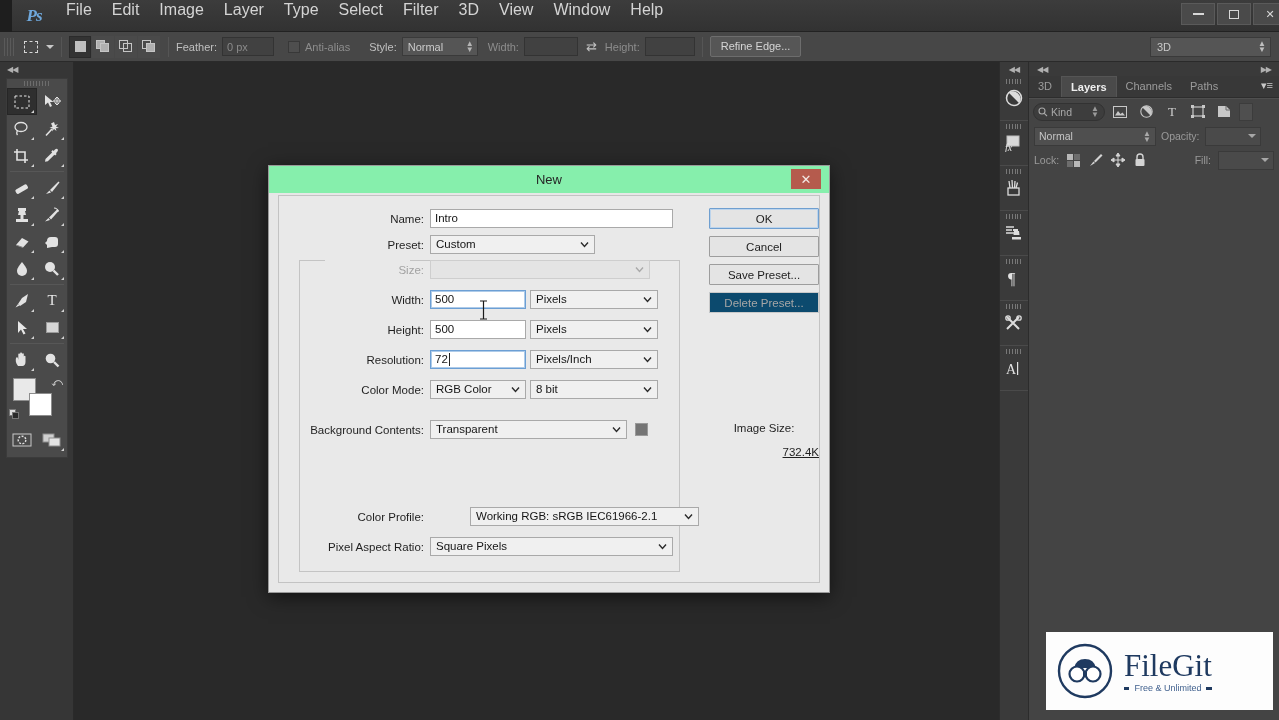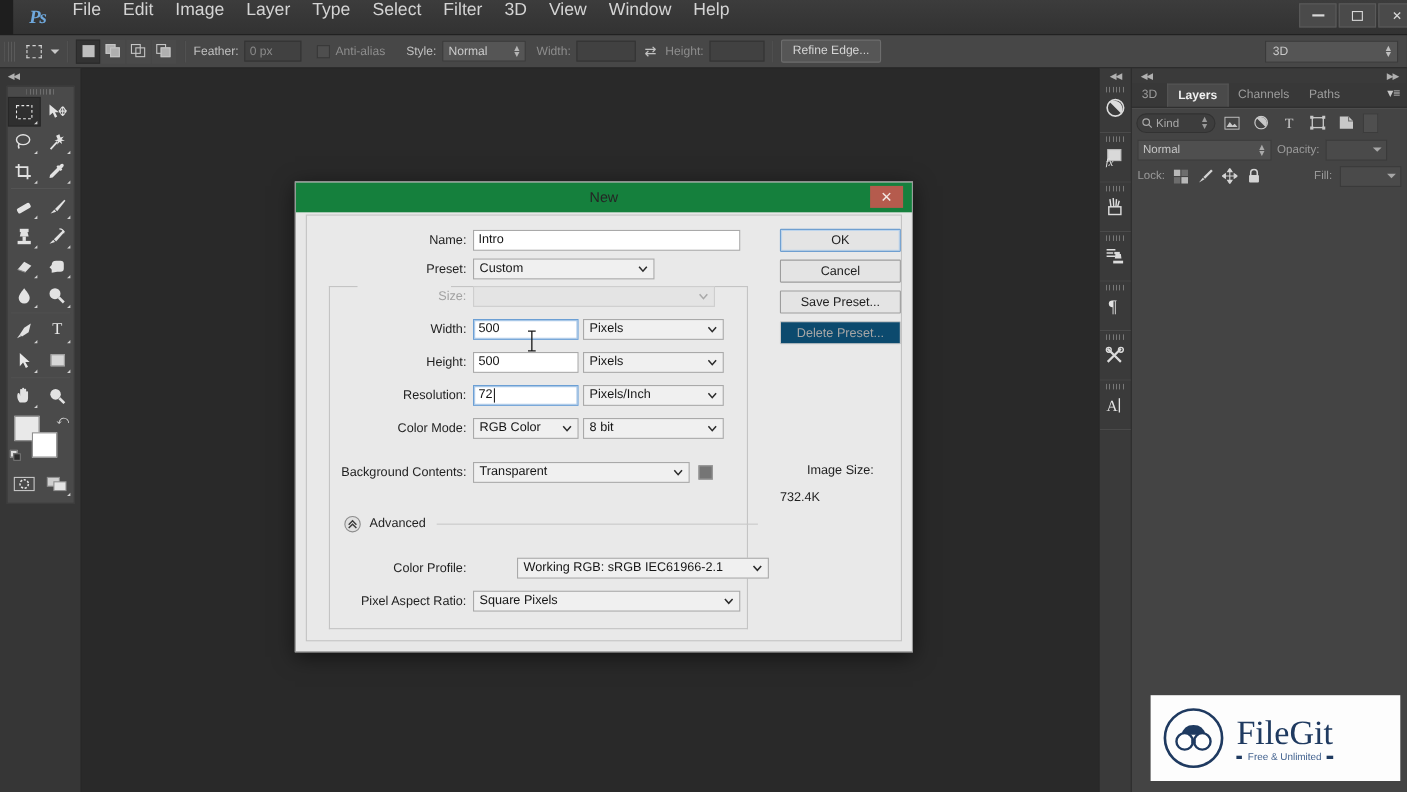--- a/index.html
+++ b/index.html
@@ -171,21 +171,21 @@
   
   .dialog {
     position:absolute; left:268px; top:165px; width:562px; height:428px;
     background:#e7e7e7;
     border:1px solid #9a9a9a;
     box-shadow:0 4px 18px rgba(0,0,0,.55);
     font-family:"Liberation Sans", sans-serif;
     color:#1d1d1d;
   }
   .dlg-title {
-    height:27px; background:#15803d; display:flex; align-items:center; justify-content:center;
+    height:27px; background:#86efac; display:flex; align-items:center; justify-content:center;
     font-size:13px; color:#252525; position:relative;
   }
   .dlg-close {
     position:absolute; right:8px; top:3px; width:30px; height:20px; background:#b55b4d;
     color:#f3e8e4; font-size:13px; display:flex; align-items:center; justify-content:center;
   }
   .dlg-body { position:absolute; left:9px; top:29px; right:9px; bottom:9px;
     background:#e9e9e9; border:1px solid #c3c3c3;padding-left:29px; }
 
   .frm-row { position:absolute; display:flex; align-items:center; }
@@ -218,22 +218,22 @@
   }
   .groupbox:before {
     content:''; position:absolute; left:-1px; top:0; width:26px; height:1px; background:#c4c4c4;
   }
   .groupbox:after {
     content:''; position:absolute; right:-1px; top:0; width:270px; height:1px; background:#c4c4c4;
   }
 
   .imgsize-lbl { position:absolute; left:430px; top:258px; width:140px; text-align:center;
     font-size:11.5px; color:#1f1f1f; }
-  .imgsize-val { position:absolute; left:430px; top:282px; width:140px; text-align:left;
-    font-size:11.5px; color:#1f1f1f; }
+  .imgsize-val { position:absolute; left:430px; top:282px; width:140px; text-align:right;
+    font-size:11.5px; color:#1f1f1f;text-decoration:underline; }
 
   .advanced-row { position:absolute; left:34px; top:300px; width:380px; height:16px;
     display:flex; align-items:center; }
   .adv-toggle { width:15px;height:15px;border:1px solid #8d8d8d;border-radius:50%;
     background:#e0e0e0; display:flex;align-items:center;justify-content:center;}
   .adv-text { margin-left:8px; font-size:11.5px; color:#1f1f1f; }
   .adv-line { flex:1; height:1px; background:#c8c8c8; margin-left:10px; margin-right:4px; }
 
   .swatch-sm { width:13px;height:13px;background:#757575;border:1px solid #9a9a9a; }
   .ibeam { position:absolute; left:478px; top:300px; width:9px; height:20px; }
@@ -800,30 +800,20 @@
           <span>Transparent</span>
           <span class="chev">
               <svg width="9" height="9" viewBox="0 0 9 9">
                 <path d="M1 2.5 L4.5 6.5 L8 2.5" fill="none" stroke="#2b2b2b" stroke-width="1.4"></path>
               </svg>
             </span>
         </div>
         <span class="swatch-sm" style="margin-left:8px;"></span>
       </div>
 
-      <div class="advanced-row" style="top:272px;">
-        <span class="adv-toggle">
-          <svg width="11" height="11" viewBox="0 0 11 11">
-              <path d="M2 6 L5.5 2.5 L9 6" fill="none" stroke="#3a3a3a" stroke-width="1.3"></path>
-              <path d="M2 9 L5.5 5.5 L9 9" fill="none" stroke="#3a3a3a" stroke-width="1.3"></path>
-            </svg>
-        </span>
-        <span class="adv-text">Advanced</span>
-        <span class="adv-line"></span>
-      </div>
 
       <div class="frm-row" style="left:0; top:311px; width:420px;gap:40px;">
         <span class="frm-label" style="width:145px;">Color Profile:</span>
         <div class="selfield" style="margin-left:6px; width:229px;">
           <span>Working RGB:  sRGB IEC61966-2.1</span>
           <span class="chev">
               <svg width="9" height="9" viewBox="0 0 9 9">
                 <path d="M1 2.5 L4.5 6.5 L8 2.5" fill="none" stroke="#2b2b2b" stroke-width="1.4"></path>
               </svg>
             </span>

